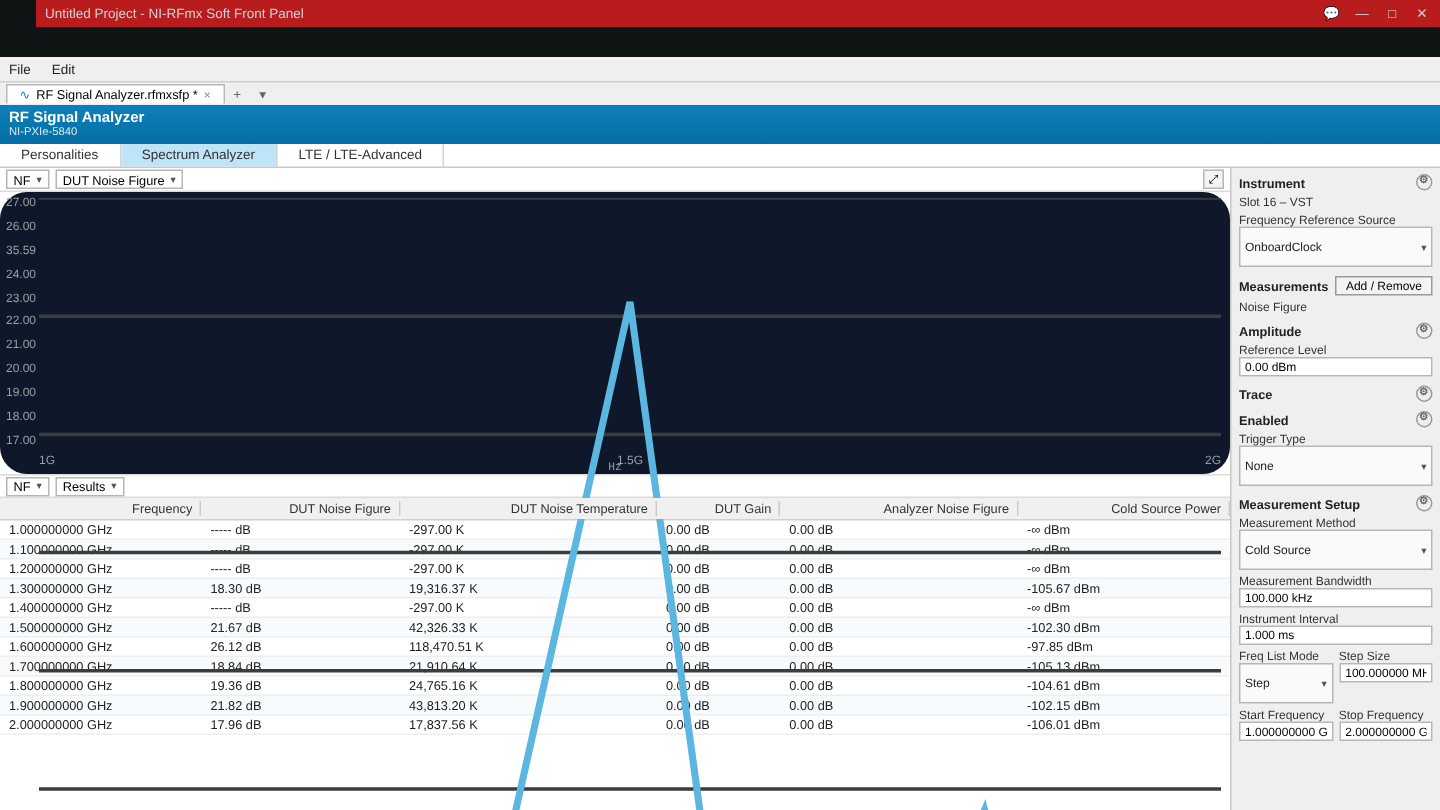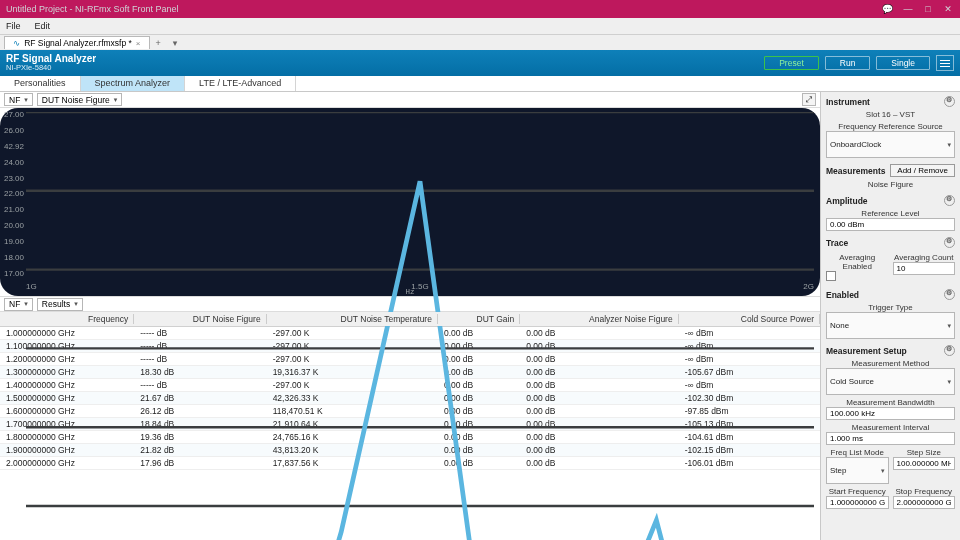--- a/index.html
+++ b/index.html
@@ -1,20 +1,20 @@
 <!DOCTYPE html>
 <html><head>
 <meta charset="utf-8">
 <style>
   * { box-sizing: border-box; margin: 0; padding: 0; font-family: "Segoe UI", Tahoma, sans-serif; }
   html, body { width: 960px; height: 540px; overflow: hidden; background: #0f1414; }
-  .titlebar { height: 18px; background: #be185d; color: #cfd3d6; font-size: 9px; display: flex; align-items: center; padding: 0 6px; justify-content: space-between; }
+  .titlebar { height: 18px; background: #b91c1c; color: #cfd3d6; font-size: 9px; display: flex; align-items: center; padding: 0 6px; justify-content: space-between; margin-left: 24px; }
   .titlebar .wbtns { display:flex; gap:8px; }
   .titlebar .wbtn { width:12px; text-align:center; cursor:pointer; color:#cfd3d6; }
-  .menubar { height: 16px; background: #efefef; font-size: 9px; display: flex; align-items: center; padding: 0 6px; gap: 14px; color:#222; }
+  .menubar { height: 16px; background: #efefef; font-size: 9px; display: flex; align-items: center; padding: 0 6px; gap: 14px; color:#222;margin-top:20px; }
   .menubar span { cursor:pointer; }
   .tabstrip { height: 16px; background: #efefef; border-top:1px solid #cfcfcf; display:flex; align-items:center; padding:0 4px; font-size:9px; }
   .doc-tab { background:#fff; border:1px solid #b9b9b9; border-bottom:none; padding:1px 8px; display:flex; align-items:center; gap:4px; font-size:8.5px; }
   .doc-tab .x { font-size:8px; color:#888; cursor:pointer; }
   .add-tab { padding:0 6px; color:#666; cursor:pointer; }
   .bluehdr { height: 26px; background: linear-gradient(#0e80b9,#046ea5); color:#fff; display:flex; align-items:center; justify-content:space-between; padding:0 6px; }
   .bluehdr .left { display:flex; flex-direction:column; line-height:1; }
   .bluehdr .title { font-size:10px; font-weight:600; }
   .bluehdr .sub { font-size:7.5px; opacity:.85; }
   .bluehdr .right { display:flex; gap:6px; align-items:center; }
@@ -42,21 +42,21 @@
   .table { flex:1; overflow:auto; font-size:8.5px; color:#222; }
   .table table { border-collapse:collapse; width:100%; }
   .table th { text-align:right; font-weight:400; background:#f0f0f0; border-bottom:1px solid #d0d0d0; padding:2px 6px; font-size:8.5px; color:#333; white-space:nowrap; }
   .table td { padding:1px 6px; border-bottom:1px solid #eee; white-space:nowrap; }
   .table tr:nth-child(even) td { background:#f7fbfd; }
   .sidepanel { width:140px; background:#efefef; border-left:1px solid #c8c8c8; padding:4px 5px; font-size:8.5px; color:#222; overflow:auto; }
   .sidepanel .sec-hdr { display:flex; justify-content:space-between; align-items:center; font-weight:600; margin-top:6px; margin-bottom:2px; font-size:8.5px; }
   .sidepanel .sec-hdr.first { margin-top:0;gap:14px; }
   .gear { width:11px; height:11px; border:1px solid #9a9a9a; border-radius:50%; position:relative; cursor:pointer; }
   .gear::before { content:"⚙"; font-size:7px; position:absolute; top:-1px; left:1px; color:#666; }
-  .lbl { font-size:8px; color:#333; margin-top:3px;text-align:center; }
+  .lbl { font-size:8px; color:#333; margin-top:3px; }
   .input { border:1px solid #b6b6b6; background:#fff; height:13px; font-size:8px; padding:0 3px; width:100%; }
   .select { border:1px solid #b6b6b6; background:#fafafa; height:27px; font-size:8px; padding:0 3px; width:100%; cursor:pointer; display:flex; align-items:center; justify-content:space-between; }
   .select::after { content:"▾"; font-size:7px; color:#555; }
   .row2 { display:flex; gap:4px; }
   .row2 > div { flex:1; }
   .smallbtn { border:1px solid #9a9a9a; background:#f4f4f4; font-size:8px; padding:1px 6px; cursor:pointer; }
   .chk { width:10px; height:10px; border:1px solid #888; background:#fff; display:inline-block; cursor:pointer; }
   th { position:relative; }
   th::after { content:""; position:absolute; right:0; top:2px; bottom:2px; width:1px; background:#ccc; }
 </style>
@@ -86,30 +86,20 @@
   </div>
   <span class="add-tab">+</span>
   <span class="add-tab">▾</span>
 </div>
 
 <div class="bluehdr">
   <div class="left">
     <span class="title">RF Signal Analyzer</span>
     <span class="sub">NI-PXIe-5840</span>
   </div>
-  <div class="right">
-    <button class="topbtn preset">Preset</button>
-    <button class="topbtn">Run</button>
-    <button class="topbtn">Single</button>
-    <div class="hambtn">
-        <div></div>
-        <div></div>
-        <div></div>
-      </div>
-  </div>
 </div>
 
 <div class="modetabs">
   <div class="modetab">Personalities</div>
   <div class="modetab active">Spectrum Analyzer</div>
   <div class="modetab">LTE / LTE-Advanced</div>
 </div>
 
 <div class="body">
   <div class="main">
@@ -122,21 +112,21 @@
           <span>DUT Noise Figure</span>
         </div>
       <div class="tbsp"></div>
       <div class="iconbtn">⤢</div>
     </div>
 
     <div class="chart">
       <div class="ylabels" id="ylabels">
           <span>27.00</span>
           <span>26.00</span>
-          <span>42.92</span>
+          <span>35.59</span>
           <span>24.00</span>
           <span>23.00</span>
           <span>22.00</span>
           <span>21.00</span>
           <span>20.00</span>
           <span>19.00</span>
           <span>18.00</span>
           <span>17.00</span>
         </div>
       <div class="grid">
@@ -302,51 +292,41 @@
       <span>Amplitude</span>
       <span class="gear"></span>
     </div>
     <div class="lbl">Reference Level</div>
     <input class="input" value="0.00 dBm" style="">
 
     <div class="sec-hdr">
       <span>Trace</span>
       <span class="gear"></span>
     </div>
-    <div class="row2">
-      <div>
-        <div class="lbl">Averaging Enabled</div>
-        <span class="chk"></span>
-      </div>
-      <div>
-        <div class="lbl">Averaging Count</div>
-        <input class="input" value="10" style="">
-      </div>
-    </div>
 
     <div class="sec-hdr">
       <span>Enabled</span>
       <span class="gear"></span>
     </div>
     <div class="lbl">Trigger Type</div>
     <div class="select">
         <span>None</span>
       </div>
 
     <div class="sec-hdr">
       <span>Measurement Setup</span>
       <span class="gear"></span>
     </div>
     <div class="lbl">Measurement Method</div>
     <div class="select">
         <span>Cold Source</span>
       </div>
     <div class="lbl">Measurement Bandwidth</div>
     <input class="input" value="100.000 kHz" style="">
-    <div class="lbl">Measurement Interval</div>
+    <div class="lbl">Instrument Interval</div>
     <input class="input" value="1.000 ms" style="">
 
     <div class="row2">
       <div>
         <div class="lbl">Freq List Mode</div>
         <div class="select">
             <span>Step</span>
           </div>
       </div>
       <div>

